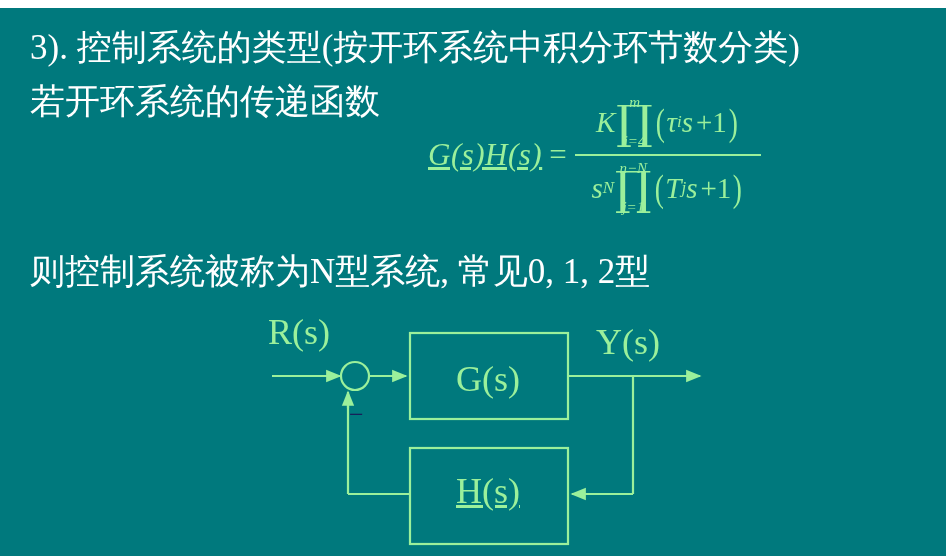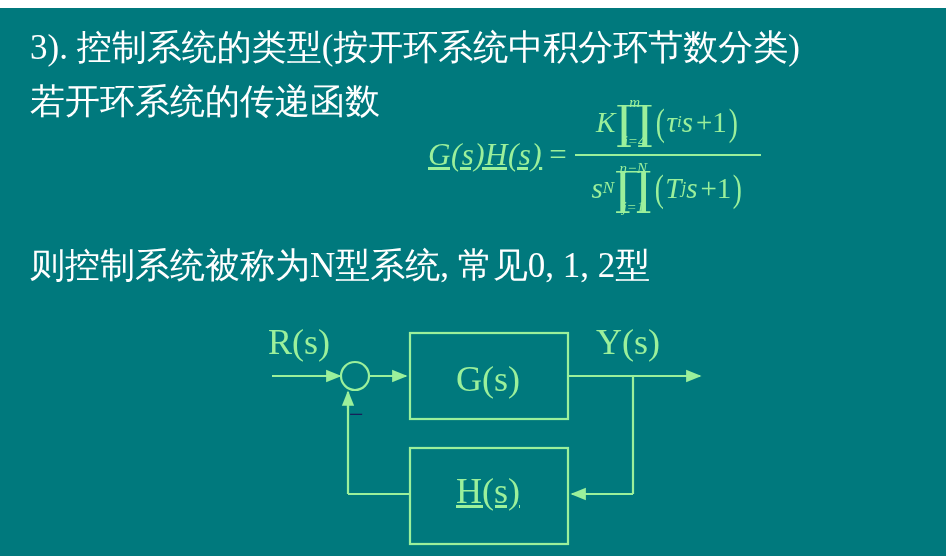--- a/index.html
+++ b/index.html
@@ -26,21 +26,21 @@
     position: absolute;
     color: #FFFFFF;
     font-family: "Liberation Serif", "DejaVu Serif", serif;
     font-size: 35px;
     line-height: 1.0;
     white-space: nowrap;
     letter-spacing: 0px;
   }
   #line1 { left: 30px;  top: 22px; }
   #line2 { left: 30px;  top: 76px; }
-  #line3 { left: 30px;  top: 240px; }
+  #line3 { left: 30px;  top: 246px; }
 
   
   #formula {
     position: absolute;
     left: 428px;
     top: 72px;
     color: #9BF09B;
     font-family: "Liberation Serif", "DejaVu Serif", serif;
     display: flex;
     align-items: center;
@@ -129,21 +129,21 @@
     width: 946px;
     height: 556px;
   }
   .blk-label {
     position: absolute;
     color: #9BF09B;
     font-family: "Liberation Serif", "DejaVu Serif", serif;
     font-size: 36px;
     white-space: nowrap;
   }
-  #lbl-R  { left: 268px; top: 313px; }
+  #lbl-R  { left: 268px; top: 303px; }
   #lbl-Y  { left: 596px; top: 313px; }
   #lbl-G  { left: 456px; top: 350px; }
   #lbl-H  { left: 456px; top: 462px; text-decoration: underline; }
   #lbl-minus {
     position: absolute;
     left: 349px;
     top: 394px;
     color: #16205A;
     font-family: "Liberation Serif", "DejaVu Serif", serif;
     font-size: 26px;

